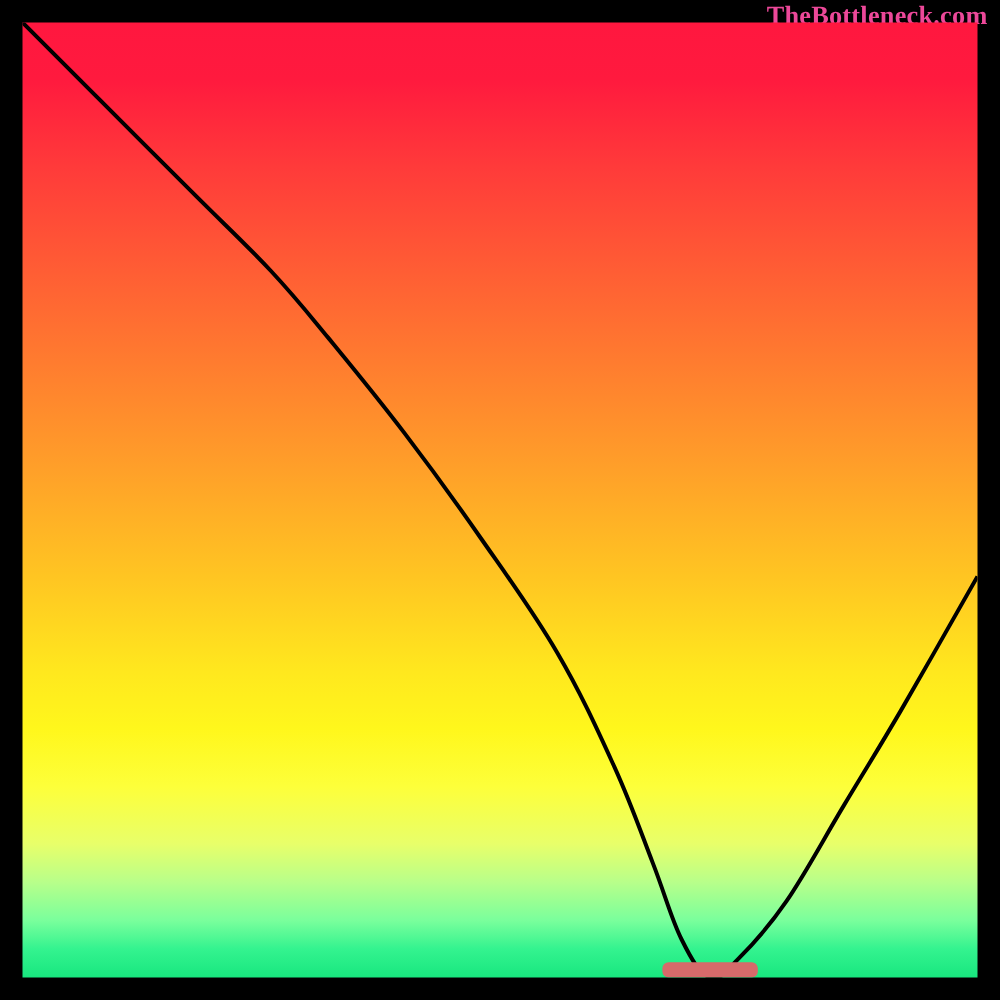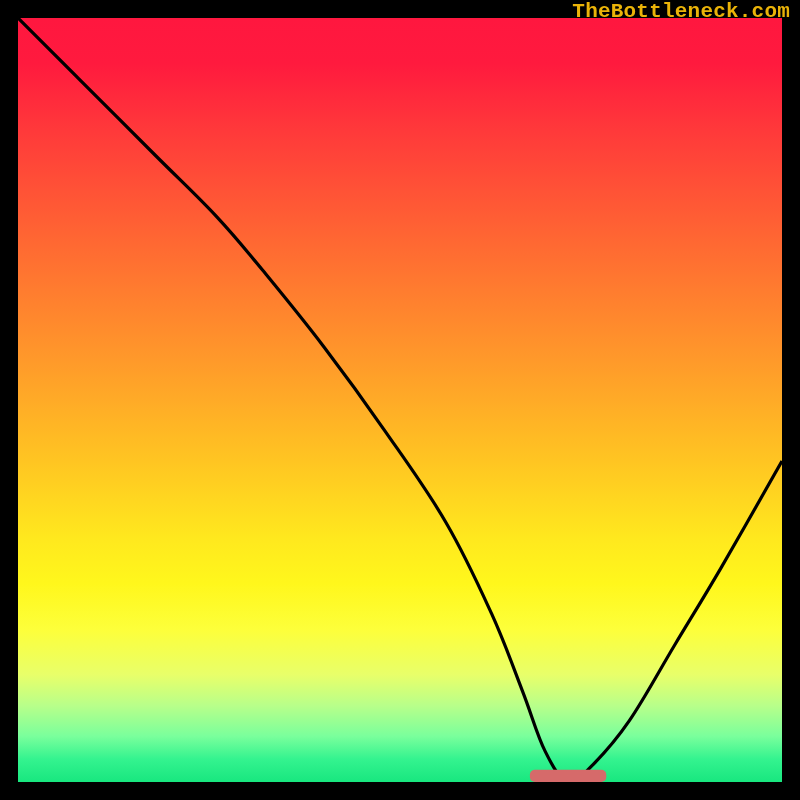--- a/index.html
+++ b/index.html
@@ -43,24 +43,24 @@
     position: absolute;
     left: 0;
     top: 0;
     width: 764px;
     height: 764px;
   }
   .watermark {
     position: absolute;
     top: 0;
     right: 10px;
-    font-family: Liberation Mono, monospace;
+    font-family: Liberation Serif, serif;
     font-size: 21px;
     font-weight: 600;
-    color: #eab308;
+    color: #ec4899;
     letter-spacing: 0.2px;
     user-select: none;
   }
 </style>
 </head>
 <body>
 <div class="frame">
 
   <div class="watermark">TheBottleneck.com</div>
 

